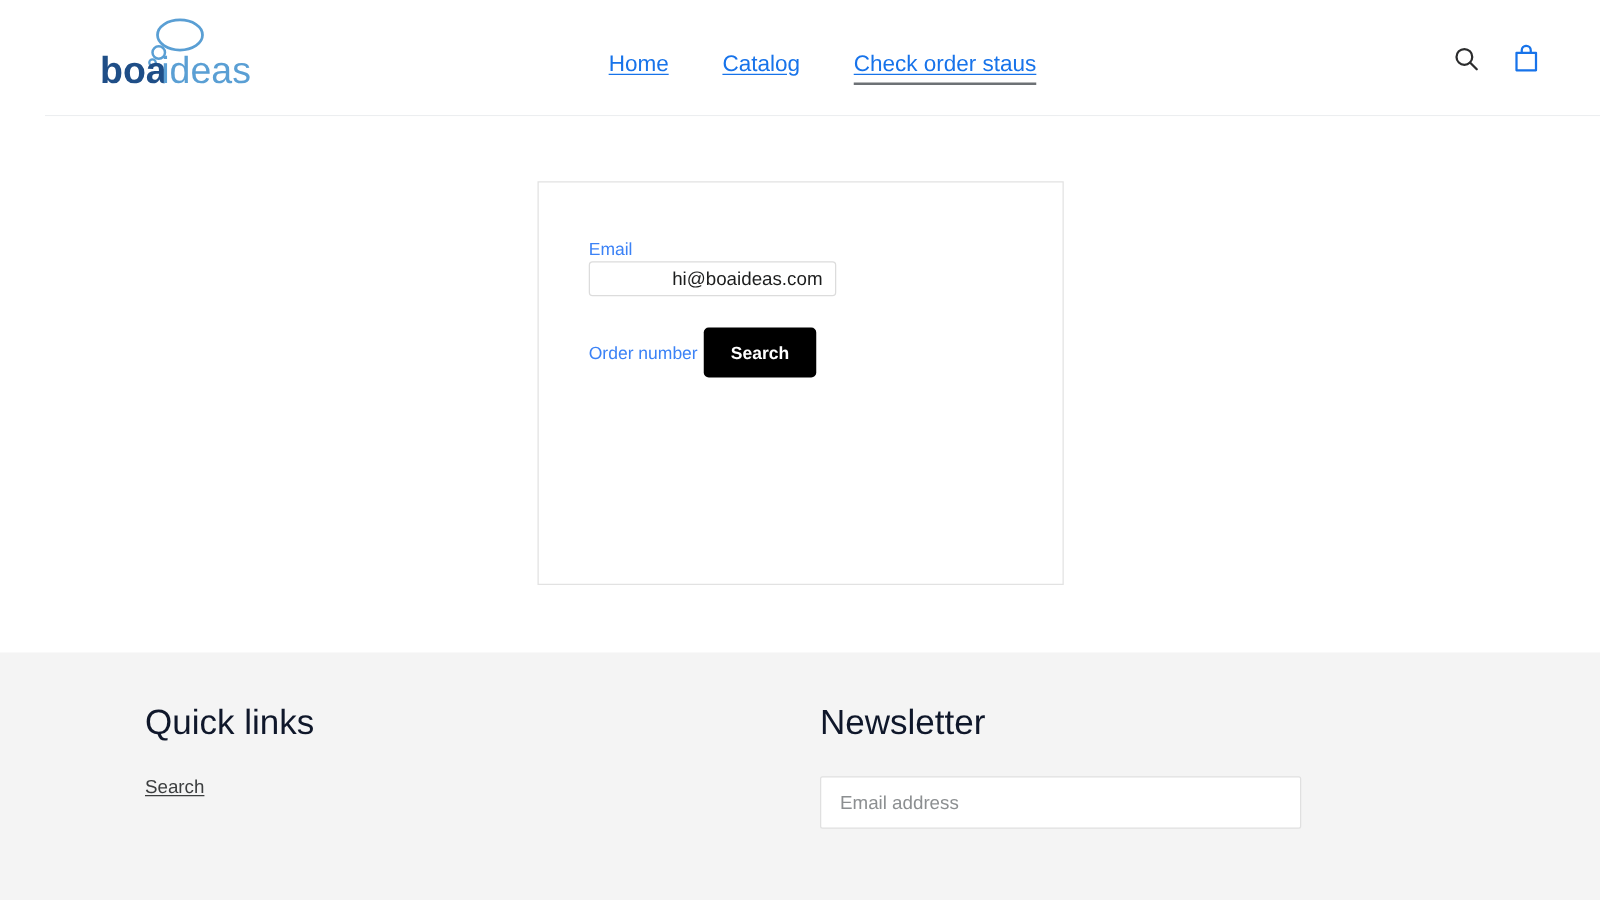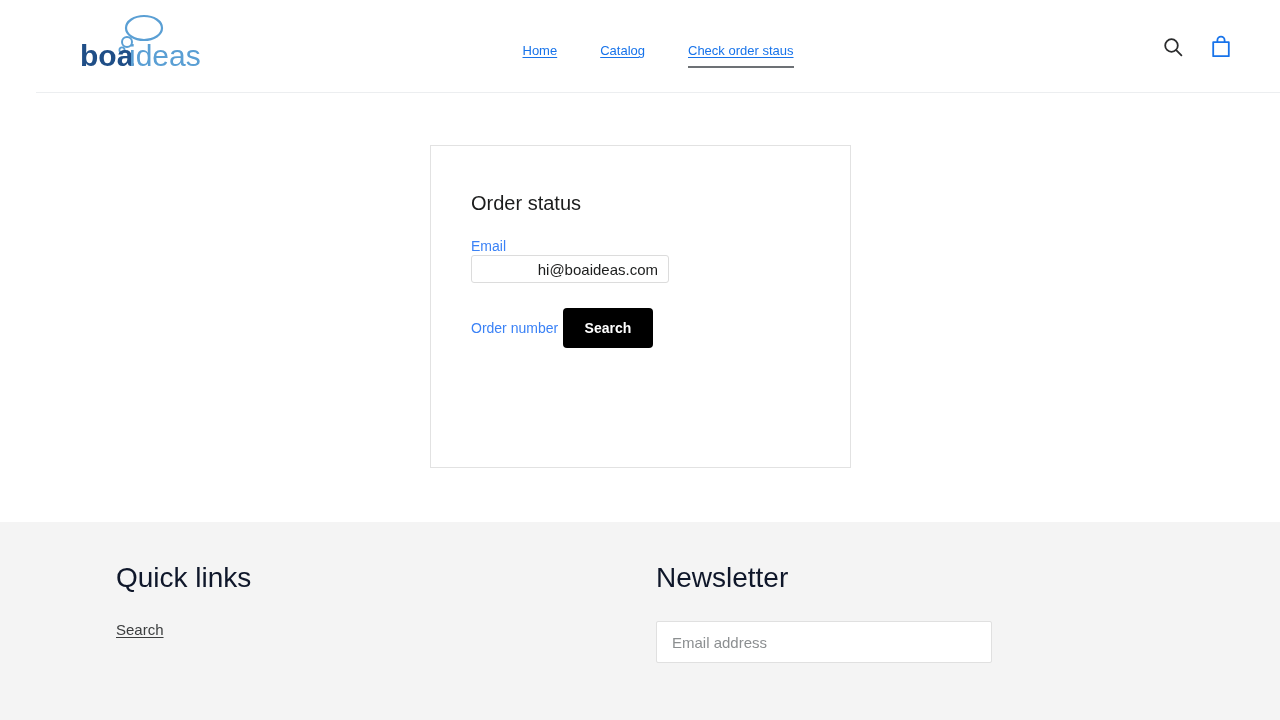--- a/index.html
+++ b/index.html
@@ -38,21 +38,21 @@
     position: absolute;
     left: 0;
     right: 0;
     top: 42px;
     display: flex;
     justify-content: center;
     gap: 43px;
   }
 
   .nav-link {
-    font-size: 13px;
+    font-size: 18px;
     line-height: 18px;
     color: #1773ea;
     text-decoration: underline;
     text-underline-offset: 2px;
     cursor: pointer;
     white-space: nowrap;
     padding-bottom: 6px;
   }
 
   .nav-link.active {
@@ -177,21 +177,21 @@
     text-underline-offset: 2px;
     cursor: pointer;
   }
 
   .newsletter-row {
     display: flex;
     align-items: center;
   }
 
   .newsletter-input {
-    width: 336px;
+    width: 385px;
     height: 42px;
     border: 1px solid #e0e0e0;
     border-radius: 2px;
     background: #ffffff;
     font-family: "Liberation Sans", sans-serif;
     font-size: 15px;
     color: #1c1d1d;
     padding: 0 15px;
   }
   .newsletter-input::placeholder { color: #8c8f91; }
@@ -242,21 +242,20 @@
         <path d="M3.2 7.2 H18.8 L18.8 21.2 H3.2 Z" stroke-linejoin="round"></path>
         <path d="M7.4 7.2 V5.2 a3.6 3.6 0 0 1 7.2 0 V7.2" stroke-linecap="round"></path>
       </svg>
     </button>
   </div>
 </header>
 
 <main class="main-area">
 
   <section class="order-card">
-    <h1 class="card-title">Order status</h1>
 
     <label class="field-label">Email</label>
     <input class="field-input" type="text" value="hi@boaideas.com" style="">
 
     <label class="field-label">Order number</label>
 
     <button class="search-button">Search</button>
   </section>
 
 </main>

